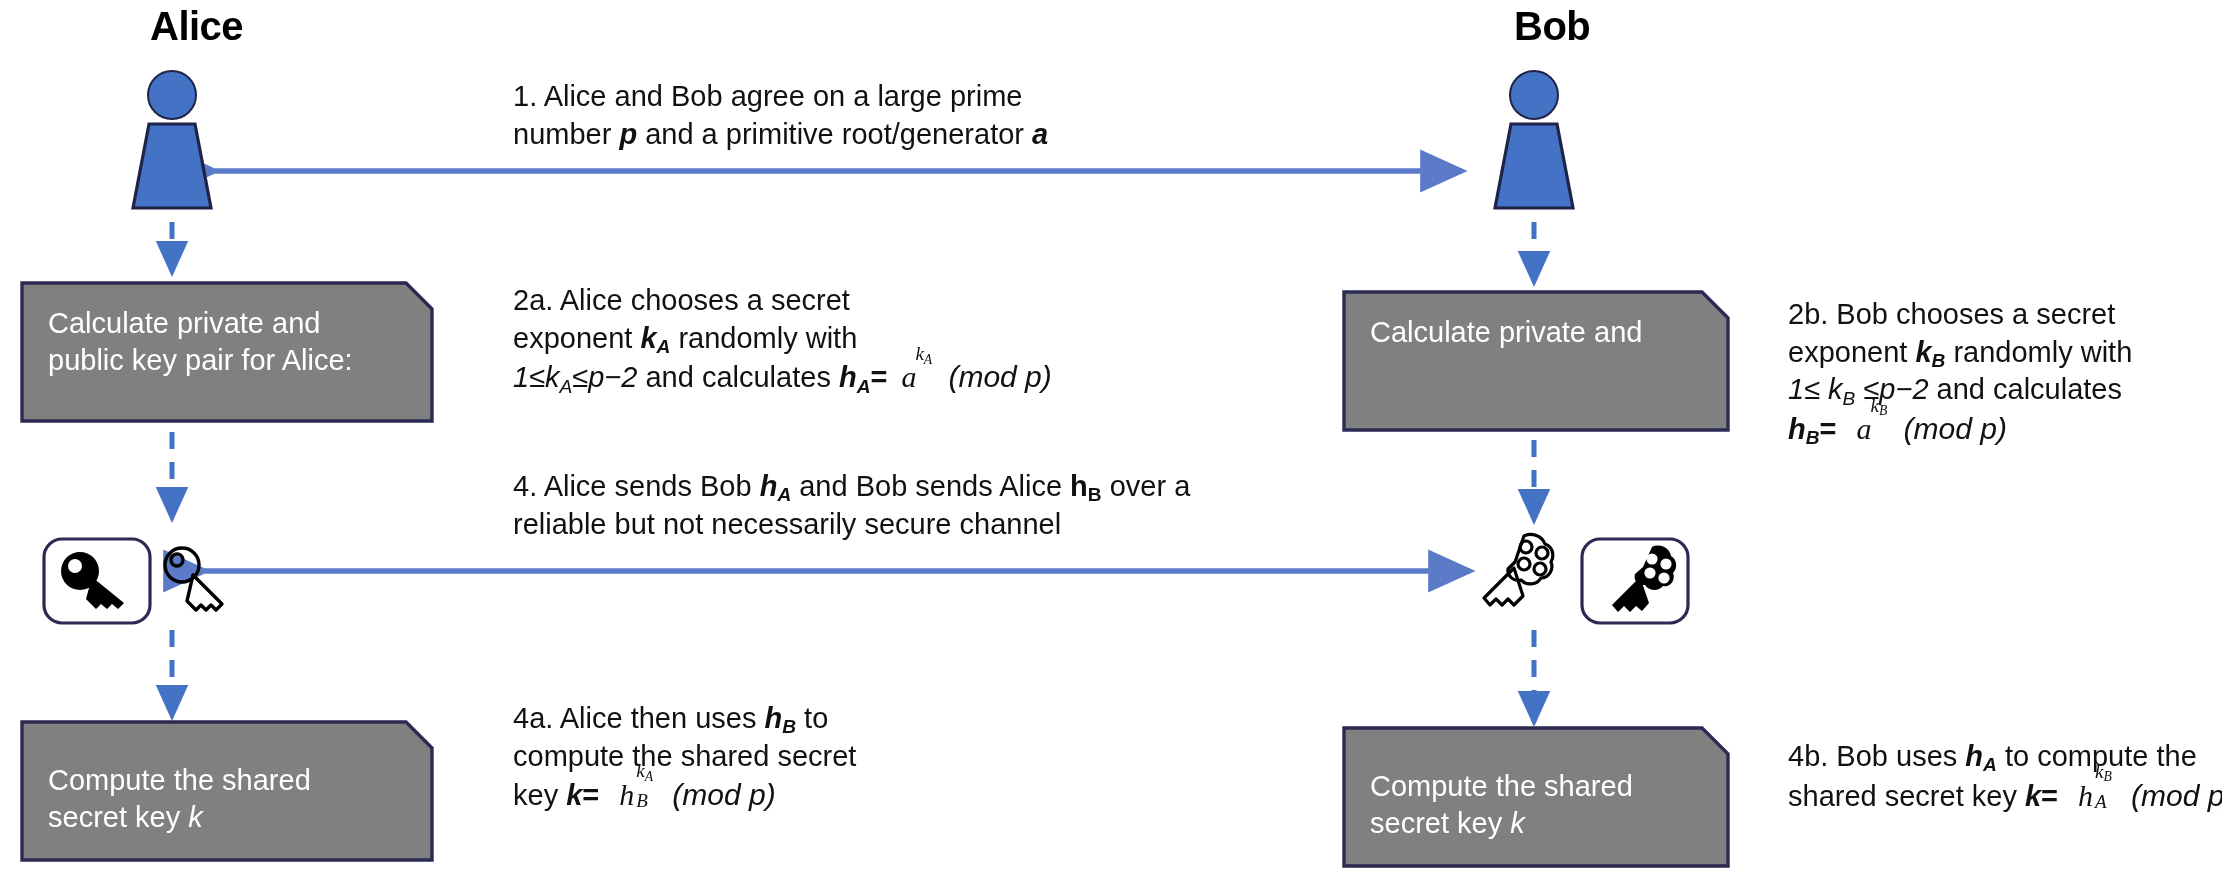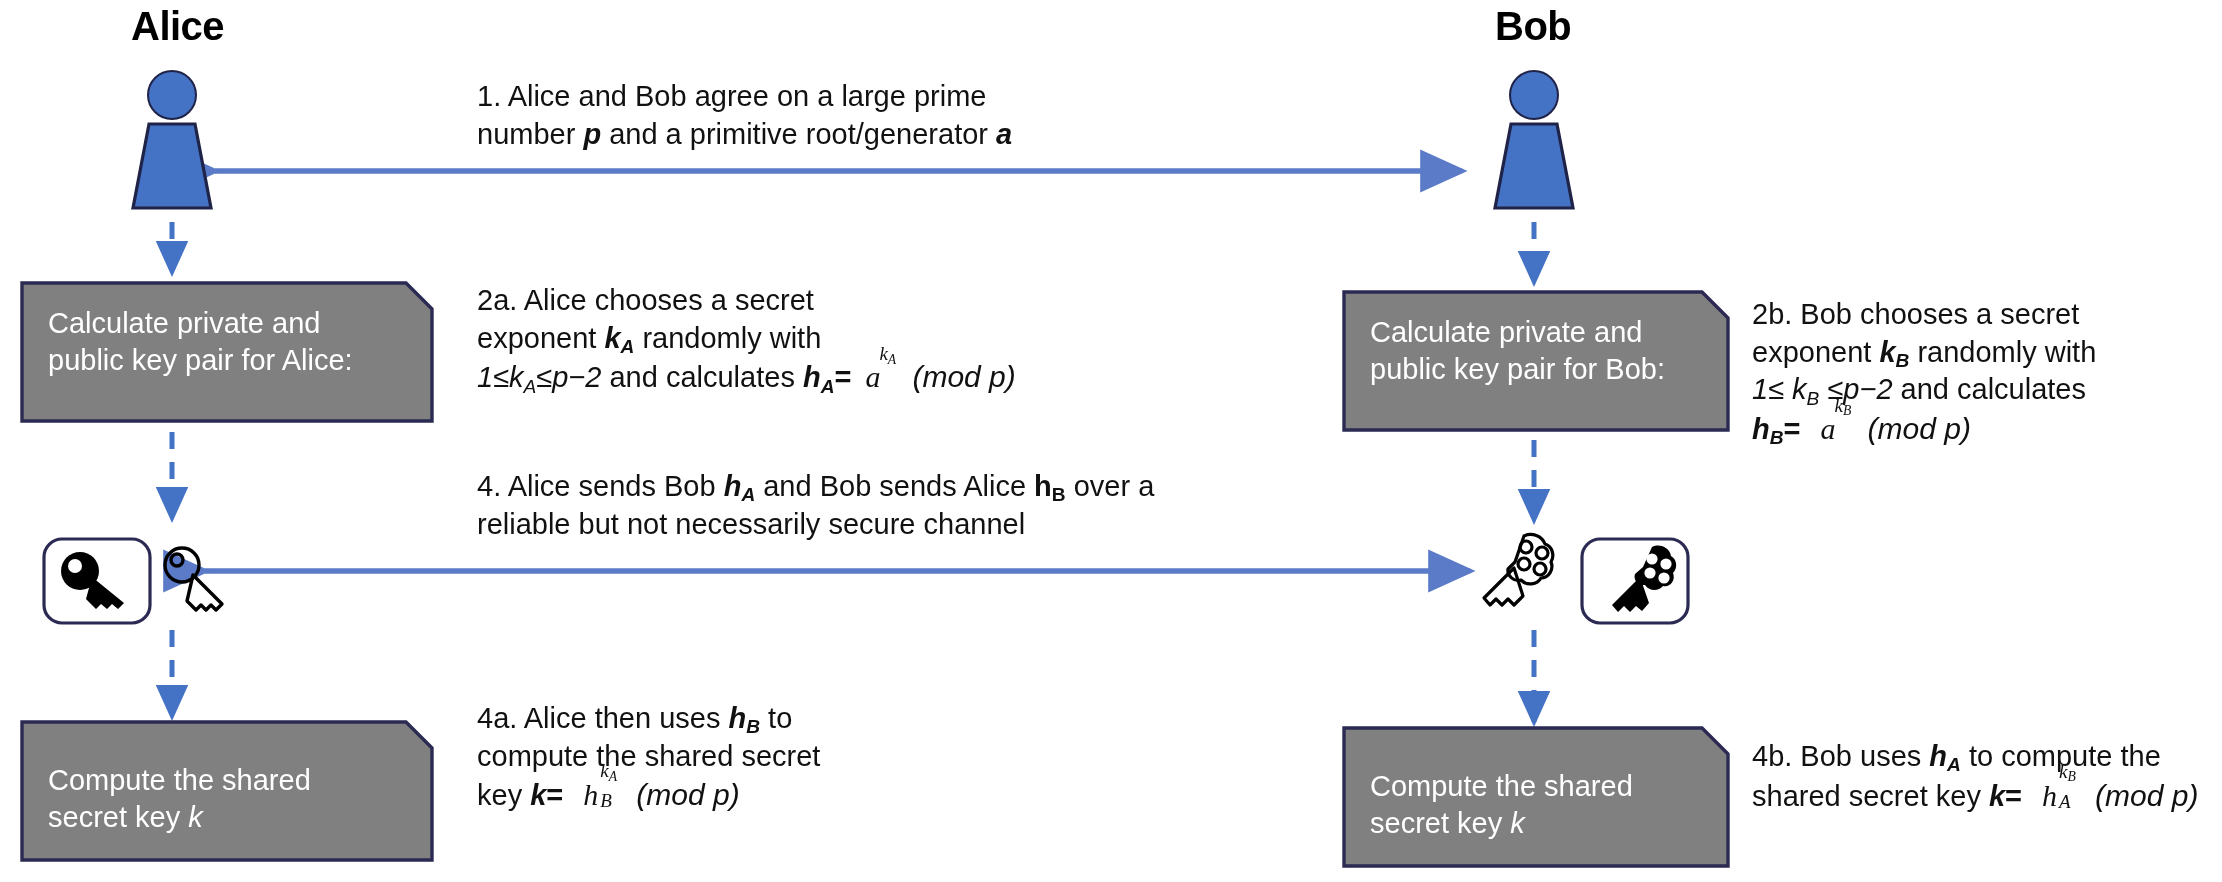--- a/index.html
+++ b/index.html
@@ -20,20 +20,21 @@
   }
 
   
   .actor-name {
     position: absolute;
     font-size: 40px;
     font-weight: bold;
     color: #000000;
     letter-spacing: -0.5px;
     white-space: nowrap;
+    margin-left: 19px;
   }
 
   
   .person { position: absolute; }
   .person .head {
     position: absolute;
     left: 16px; top: 0;
     width: 50px; height: 50px;
     border-radius: 50%;
     background: #4472C4;
@@ -59,20 +60,21 @@
   }
   .pbox .ln { display: block; white-space: nowrap; }
   .pbox .it { font-style: italic; margin-top: 36px; }
 
   
   .steptext {
     position: absolute;
     color: #111111;
     font-size: 29px;
     line-height: 1.30;
+    margin-left: 36px;
   }
   .steptext .ln { display: block; white-space: nowrap; }
   .steptext b { font-weight: bold; font-style: italic; }
   .steptext .bu { font-weight: bold; font-style: normal; }
   .steptext i { font-style: italic; }
   sub {
     font-size: 0.66em;
     vertical-align: baseline;
     position: relative;
     top: 0.28em;
@@ -187,21 +189,20 @@
   </svg>
 
   <div class="steptext" style="left:477px; top:282px;">
     <span class="ln">2a. Alice chooses a secret</span>
     <span class="ln"><span>exponent </span><b><span>k</span><sub>A</sub></b><span> randomly with</span></span>
     <span class="ln"><i><span>1≤k</span><sub>A</sub><span>≤p−2</span></i><span> and calculates </span><b><span>h</span><sub>A</sub></b><span class="bu">=</span><span class="mstack" style="margin-left:14px;"><span>a</span><span class="pad"></span><span class="sup2" style="left:14px; top:-15px;"><span>k</span><sub style="font-size:0.72em; top:0.25em;">A</sub></span></span><span class="math" style="margin-left:6px;">(mod p)</span></span>
   </div>
 
   <div class="pbox" style="left:1344px; top:292px; width:384px; height:138px;">
     <span class="ln">Calculate private and</span>
-    <span class="ln">public key pair for Bob:</span>
   </div>
   <svg class="layer" viewBox="0 0 2222 882">
     <polygon points="1344,292 1702,292 1728,318 1728,430 1344,430" fill="none" stroke="#2A2A52" stroke-width="3.4"></polygon>
   </svg>
 
   <div class="steptext" style="left:1752px; top:296px;">
     <span class="ln">2b. Bob chooses a secret</span>
     <span class="ln"><span>exponent  </span><b><span>k</span><sub>B</sub></b><span> randomly with</span></span>
     <span class="ln"><i><span>1≤ k</span><sub>B</sub><span> ≤p−2</span></i><span> and calculates</span></span>
     <span class="ln"><b><span>h</span><sub>B</sub></b><span class="bu">= </span><span class="mstack" style="margin-left:12px;"><span>a</span><span class="pad"></span><span class="sup2" style="left:14px; top:-15px;"><span>k</span><sub style="font-size:0.72em; top:0.25em;">B</sub></span></span><span class="math" style="margin-left:6px;">(mod p)</span></span>

